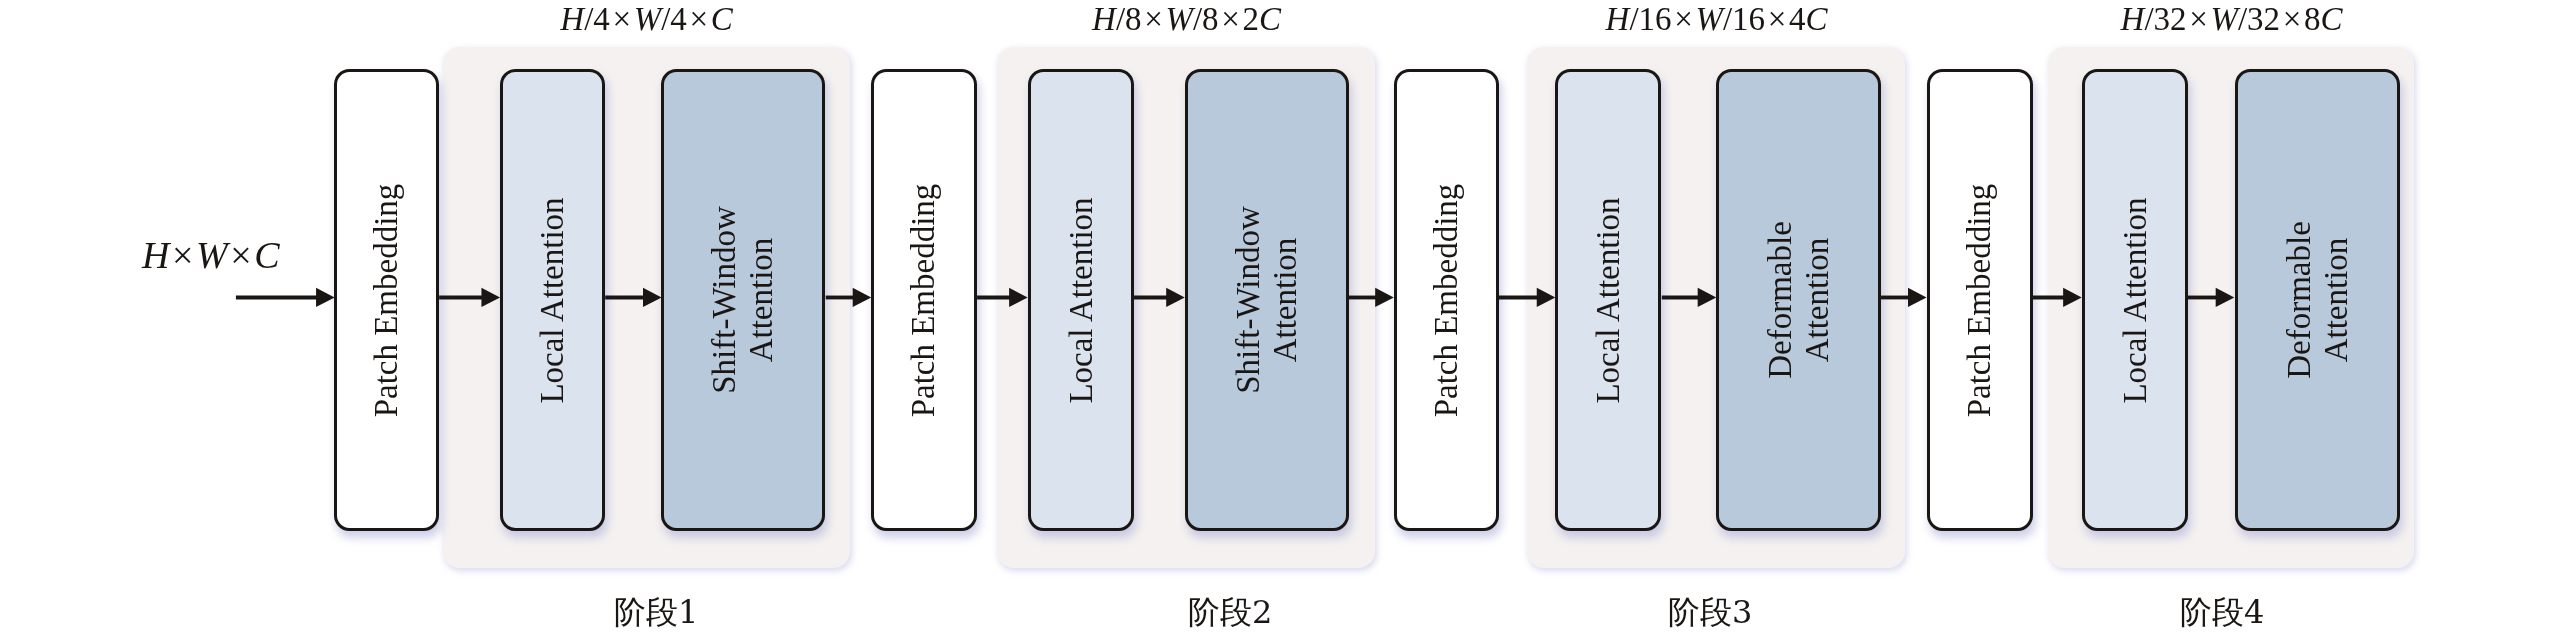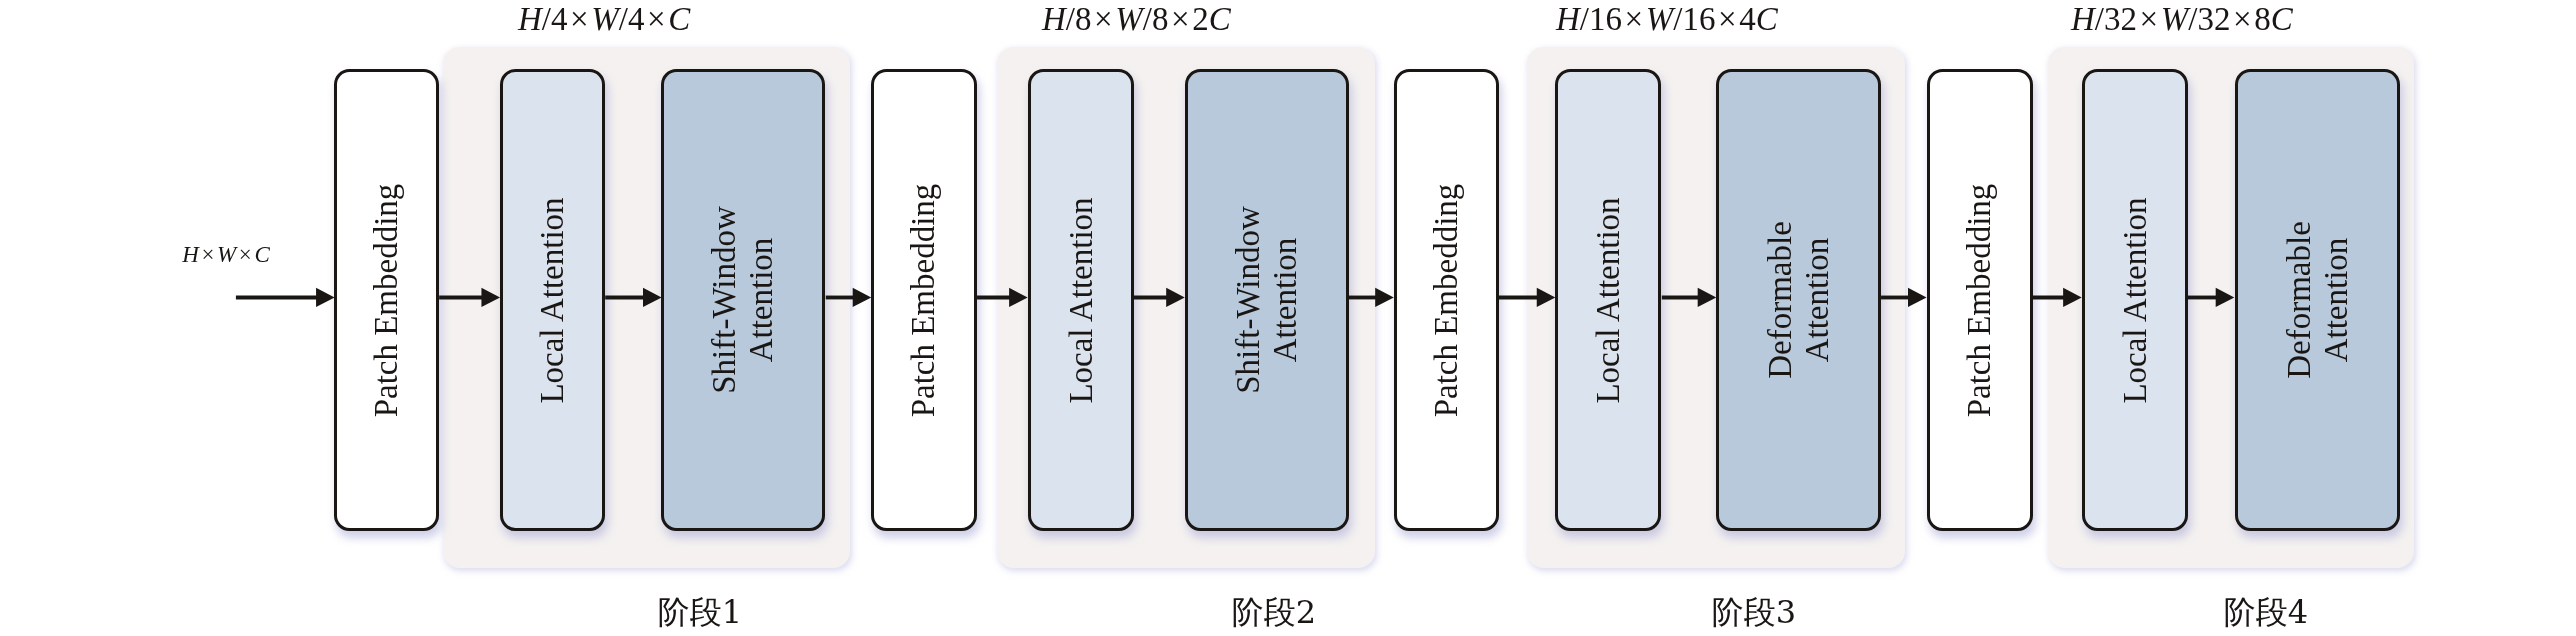--- a/index.html
+++ b/index.html
@@ -11,26 +11,26 @@
          border: 3.2px solid #1a1614; border-radius: 15.4px;
          box-shadow: 2.6px 6.4px 9px rgba(170,172,215,0.55);
          display: flex; align-items: center; justify-content: center; overflow: hidden; }
   .box.pe { background: #ffffff; }
   .box.la { background: #dbe3ee; }
   .box.sa { background: #b8c9db; }
   .rot { transform: rotate(-90deg); white-space: nowrap; text-align: center;
          font-size: 33px; line-height: 37px; }
   .rot span { display: block; }
   .dim-label { position: absolute; top: 1.3px; height: 36px; font-size: 33px; line-height: 36px;
-               white-space: nowrap; }
+               text-align: center; white-space: nowrap; }
   .dim-label i { font-style: italic; }
   .stage-label { position: absolute; top: 593px; height: 38px; font-size: 32px; line-height: 38px;
-                 text-align: right; white-space: nowrap; font-family: "DejaVu Serif", serif; }
+                 text-align: left; white-space: nowrap; font-family: "DejaVu Serif", serif; }
   .input-label { position: absolute; left: 142px; top: 236px; width: 168px; height: 38px;
-                 font-size: 23px; line-height: 38px; text-align: center; white-space: nowrap; font-style: italic; }
+                 font-size: 38px; line-height: 38px; white-space: nowrap; font-style: italic; }
   svg.arrows { position: absolute; left: 0; top: 0; width: 2576px; height: 636px; pointer-events: none; }
 </style>
 </head>
 <body>
 
 <div class="input-label"><i>H</i><span style="font-style: normal; padding: 0px 2.6px;">×</span><i>W</i><span style="font-style: normal; padding: 0px 2.6px;">×</span><i>C</i></div>
 
 <div class="stage-bg" style="left: 443px; width: 407px; background: rgb(244, 241, 240);"></div>
 <div class="dim-label" style="left:518px; width:257px;"><i>H</i><span style="font-style: normal;">/</span><span style="font-style: normal;">4</span><span style="font-style: normal; padding: 0px 2.6px;">×</span><i>W</i><span style="font-style: normal;">/</span><span style="font-style: normal;">4</span><span style="font-style: normal; padding: 0px 2.6px;">×</span><i>C</i></div>
 <div class="box pe" style="left:334px; width:105px;">

